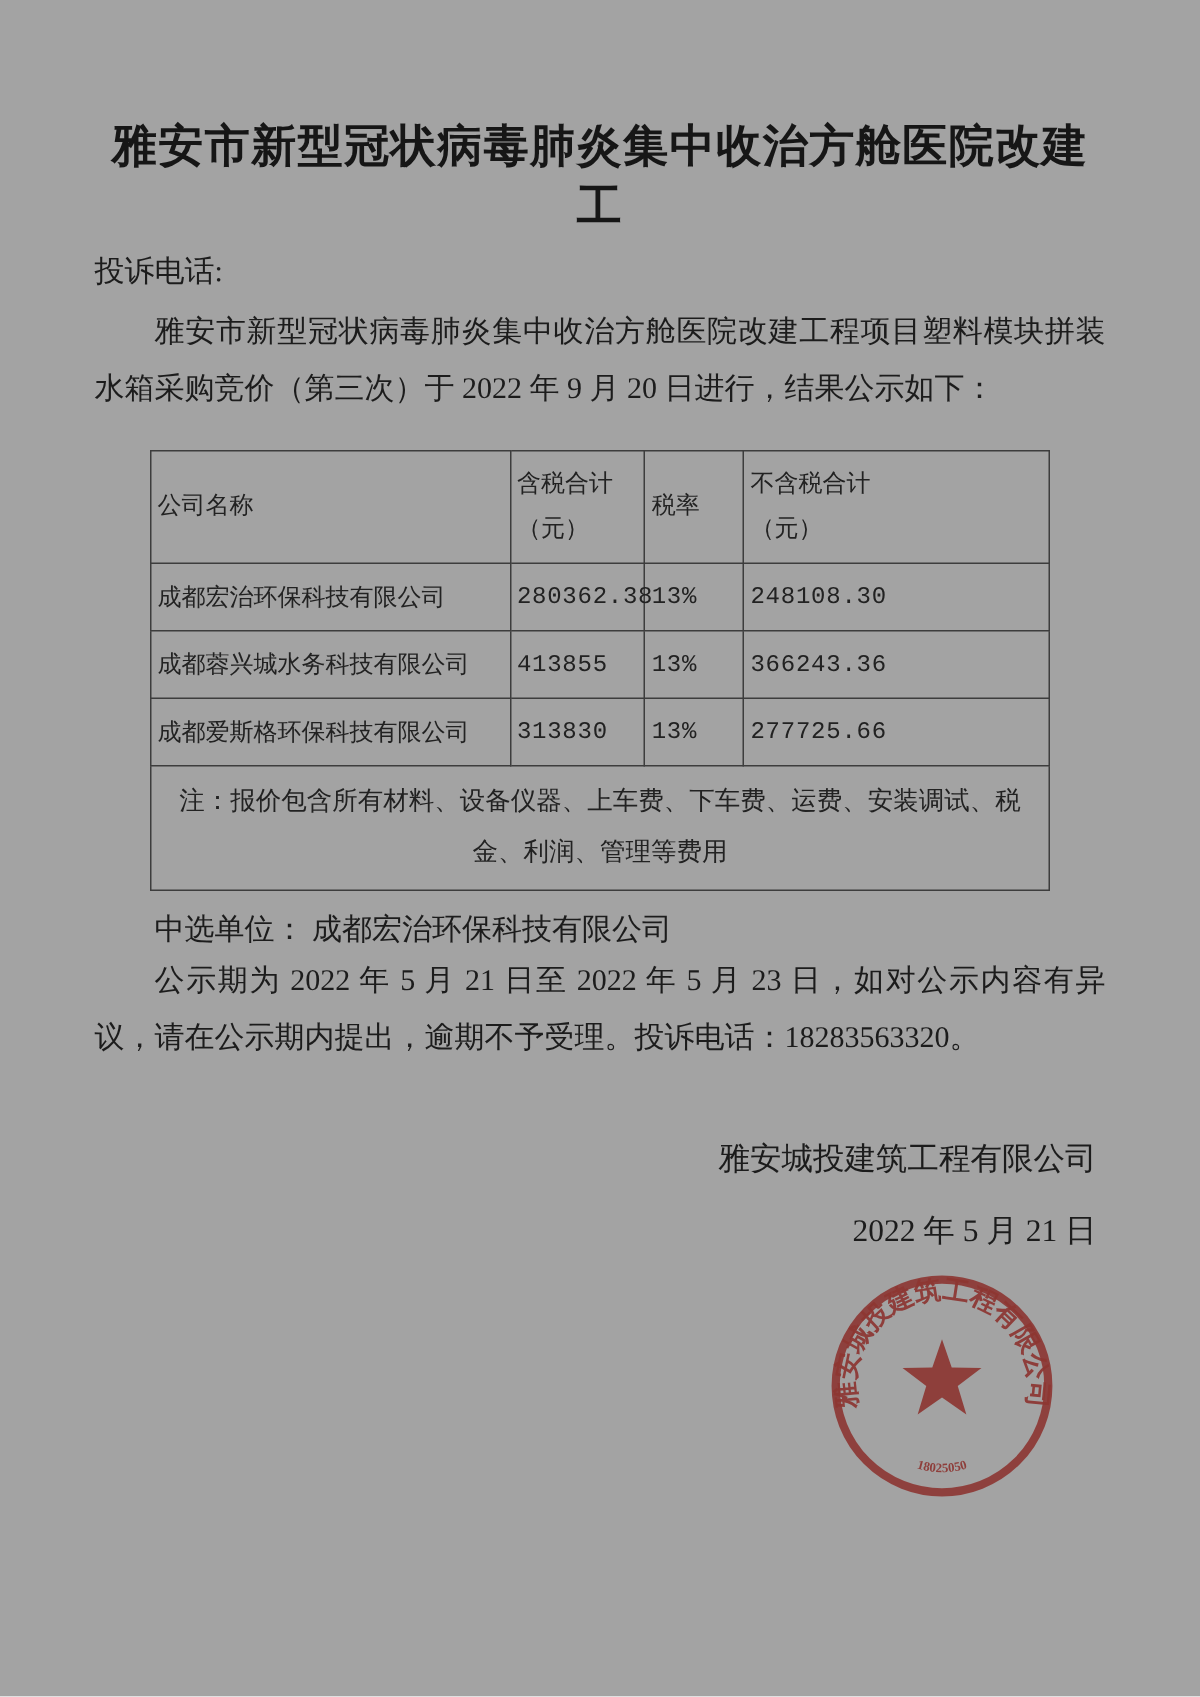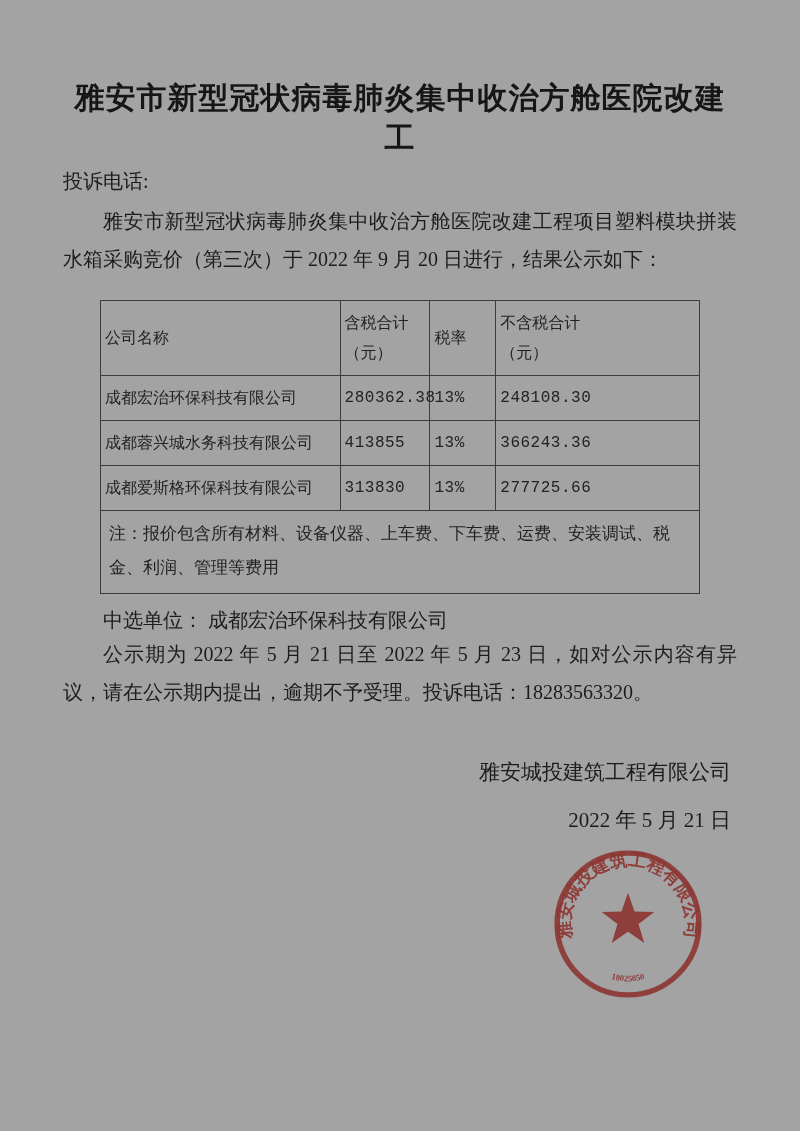--- a/index.html
+++ b/index.html
@@ -50,21 +50,21 @@
     border: 1px solid #3d3d3d;
     text-align: left;
     vertical-align: middle;
     padding: 2px 4px;
     font-weight: normal;
   }
   .quote-table th { white-space: pre-line; line-height: 30px; height: 70px; font-size: 16px; }
   .quote-table td.cell { height: 40px; }
   .num { font-family: Liberation Mono, monospace; letter-spacing: 0.5px; }
   .quote-table td.note-cell {
-    text-align: left;
+    text-align: center;
     font-size: 17px;
     line-height: 34px;
     padding: 6px 8px 8px 8px;
   }
   .winner {
     margin: 12px 0 0 0;
     font-size: 20px;
     font-weight: 400;
     line-height: 28px;
     text-indent: 2em;

